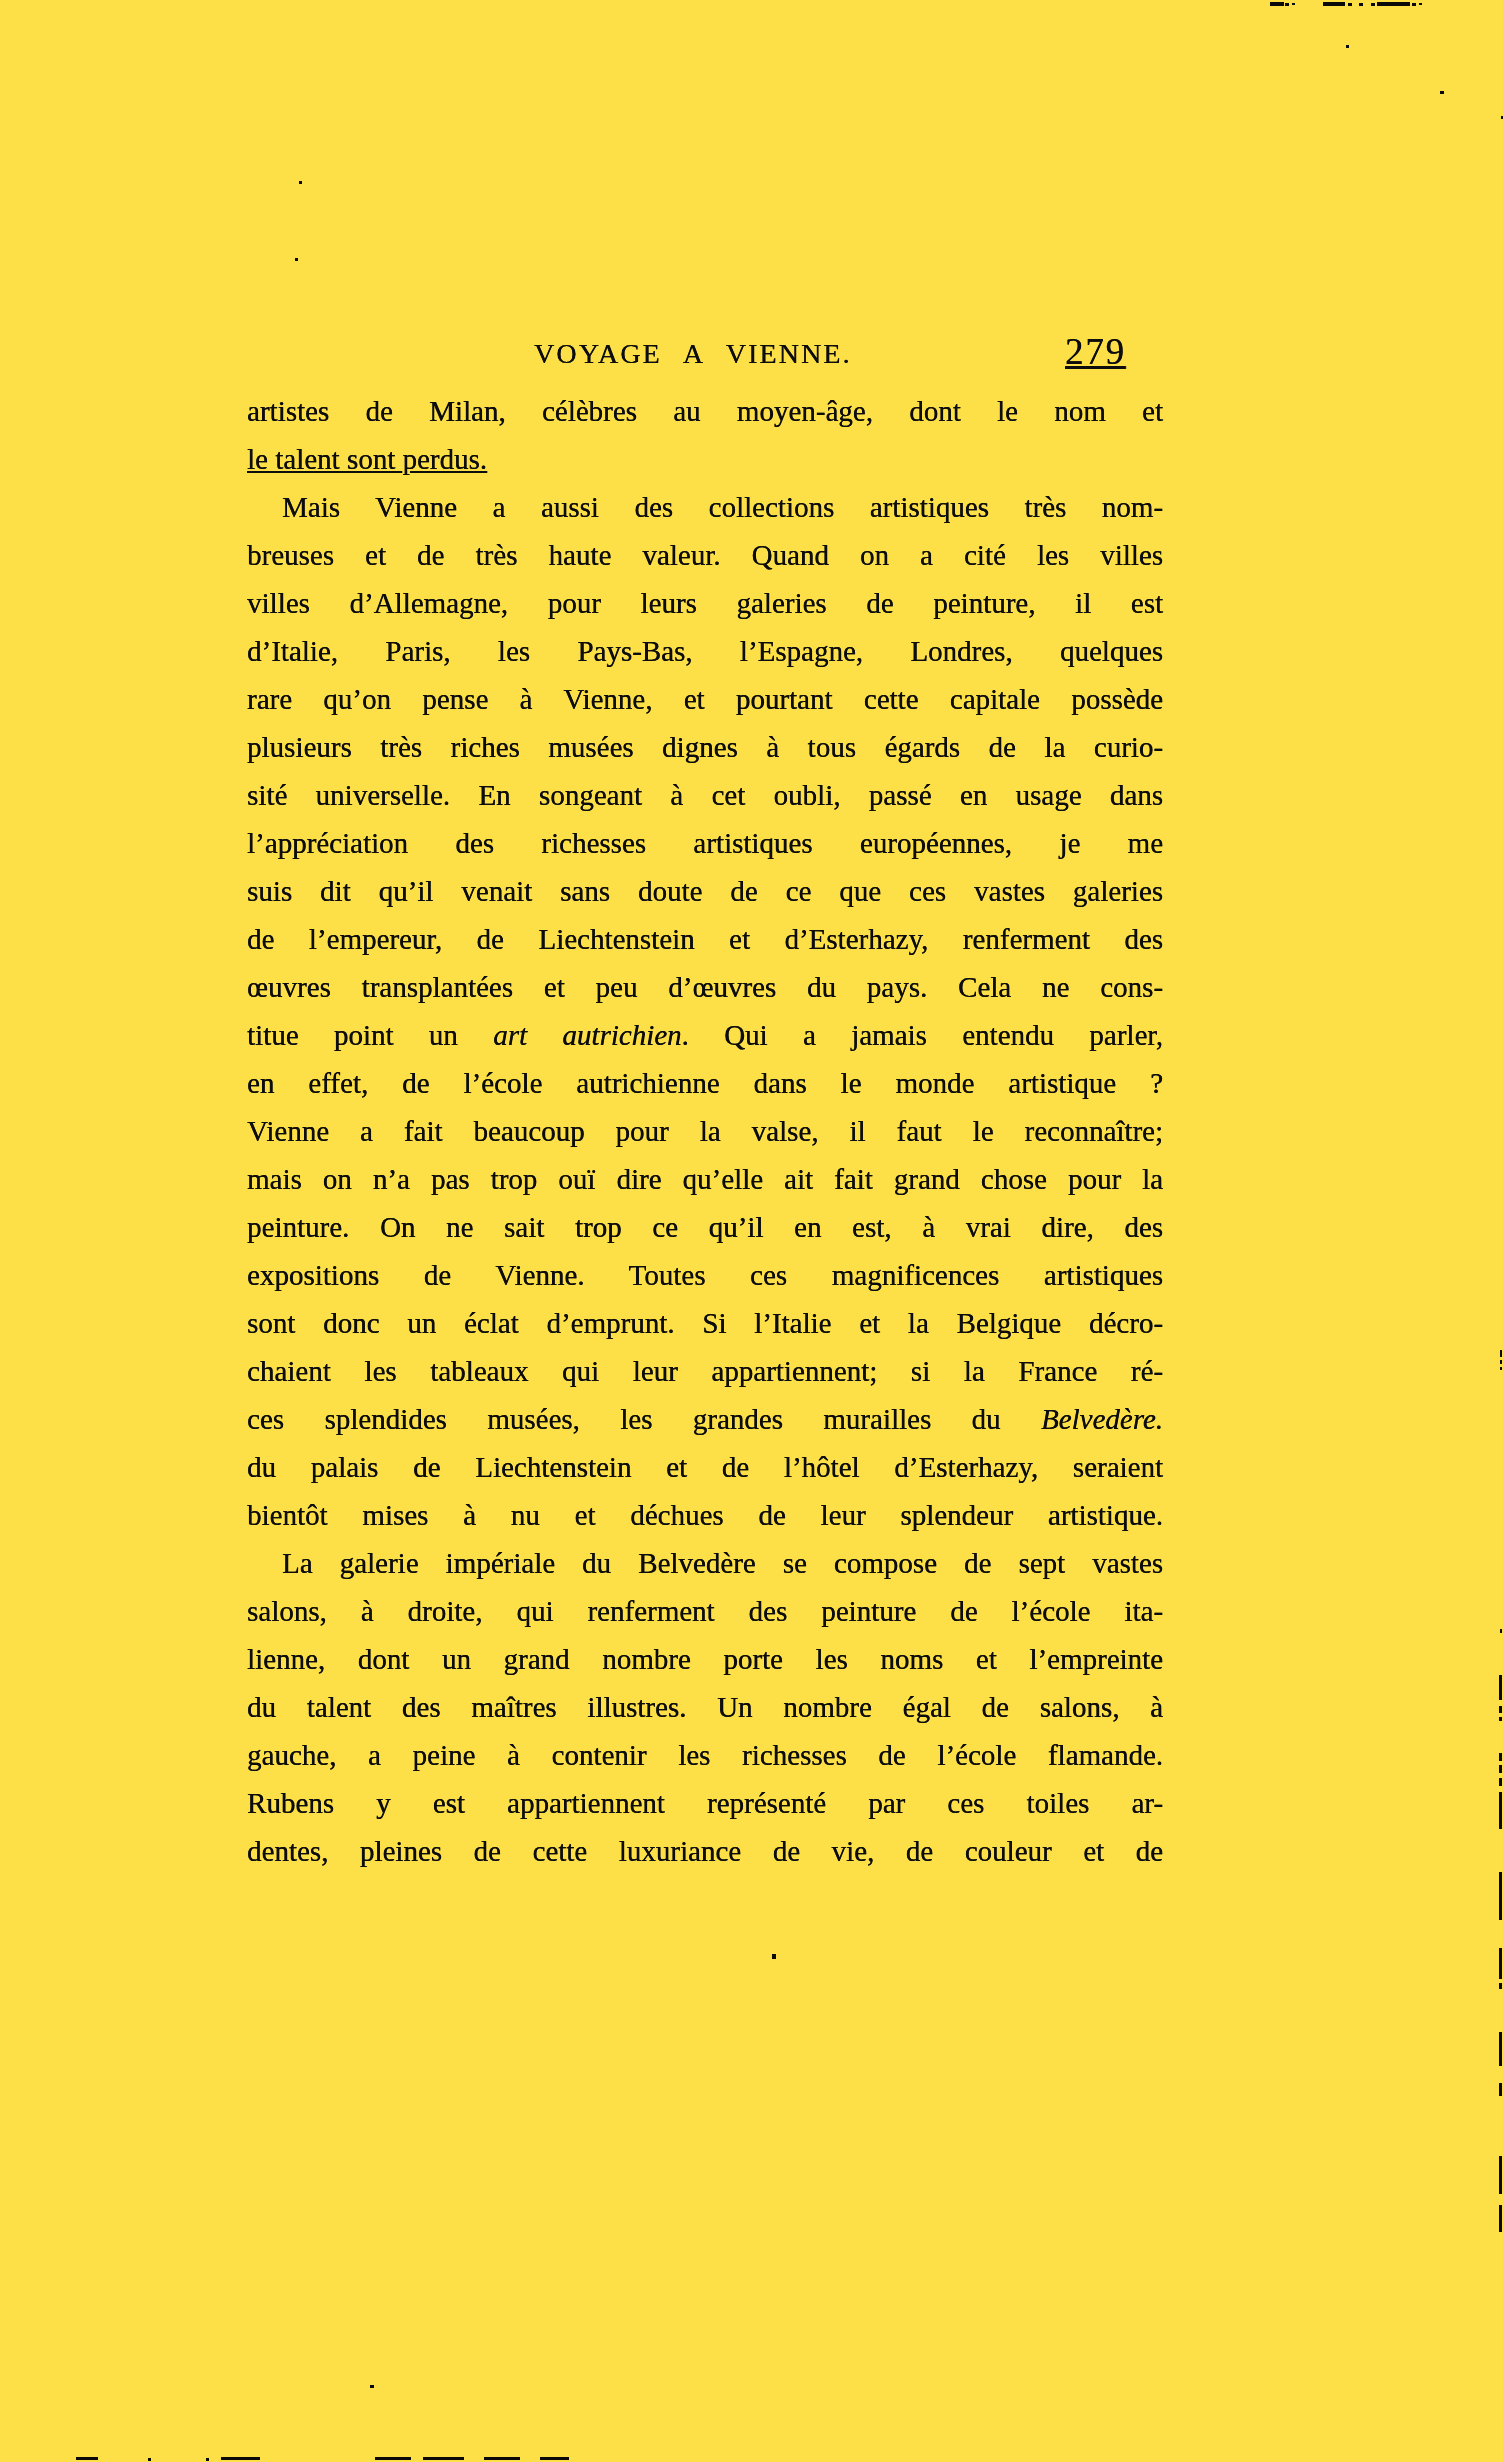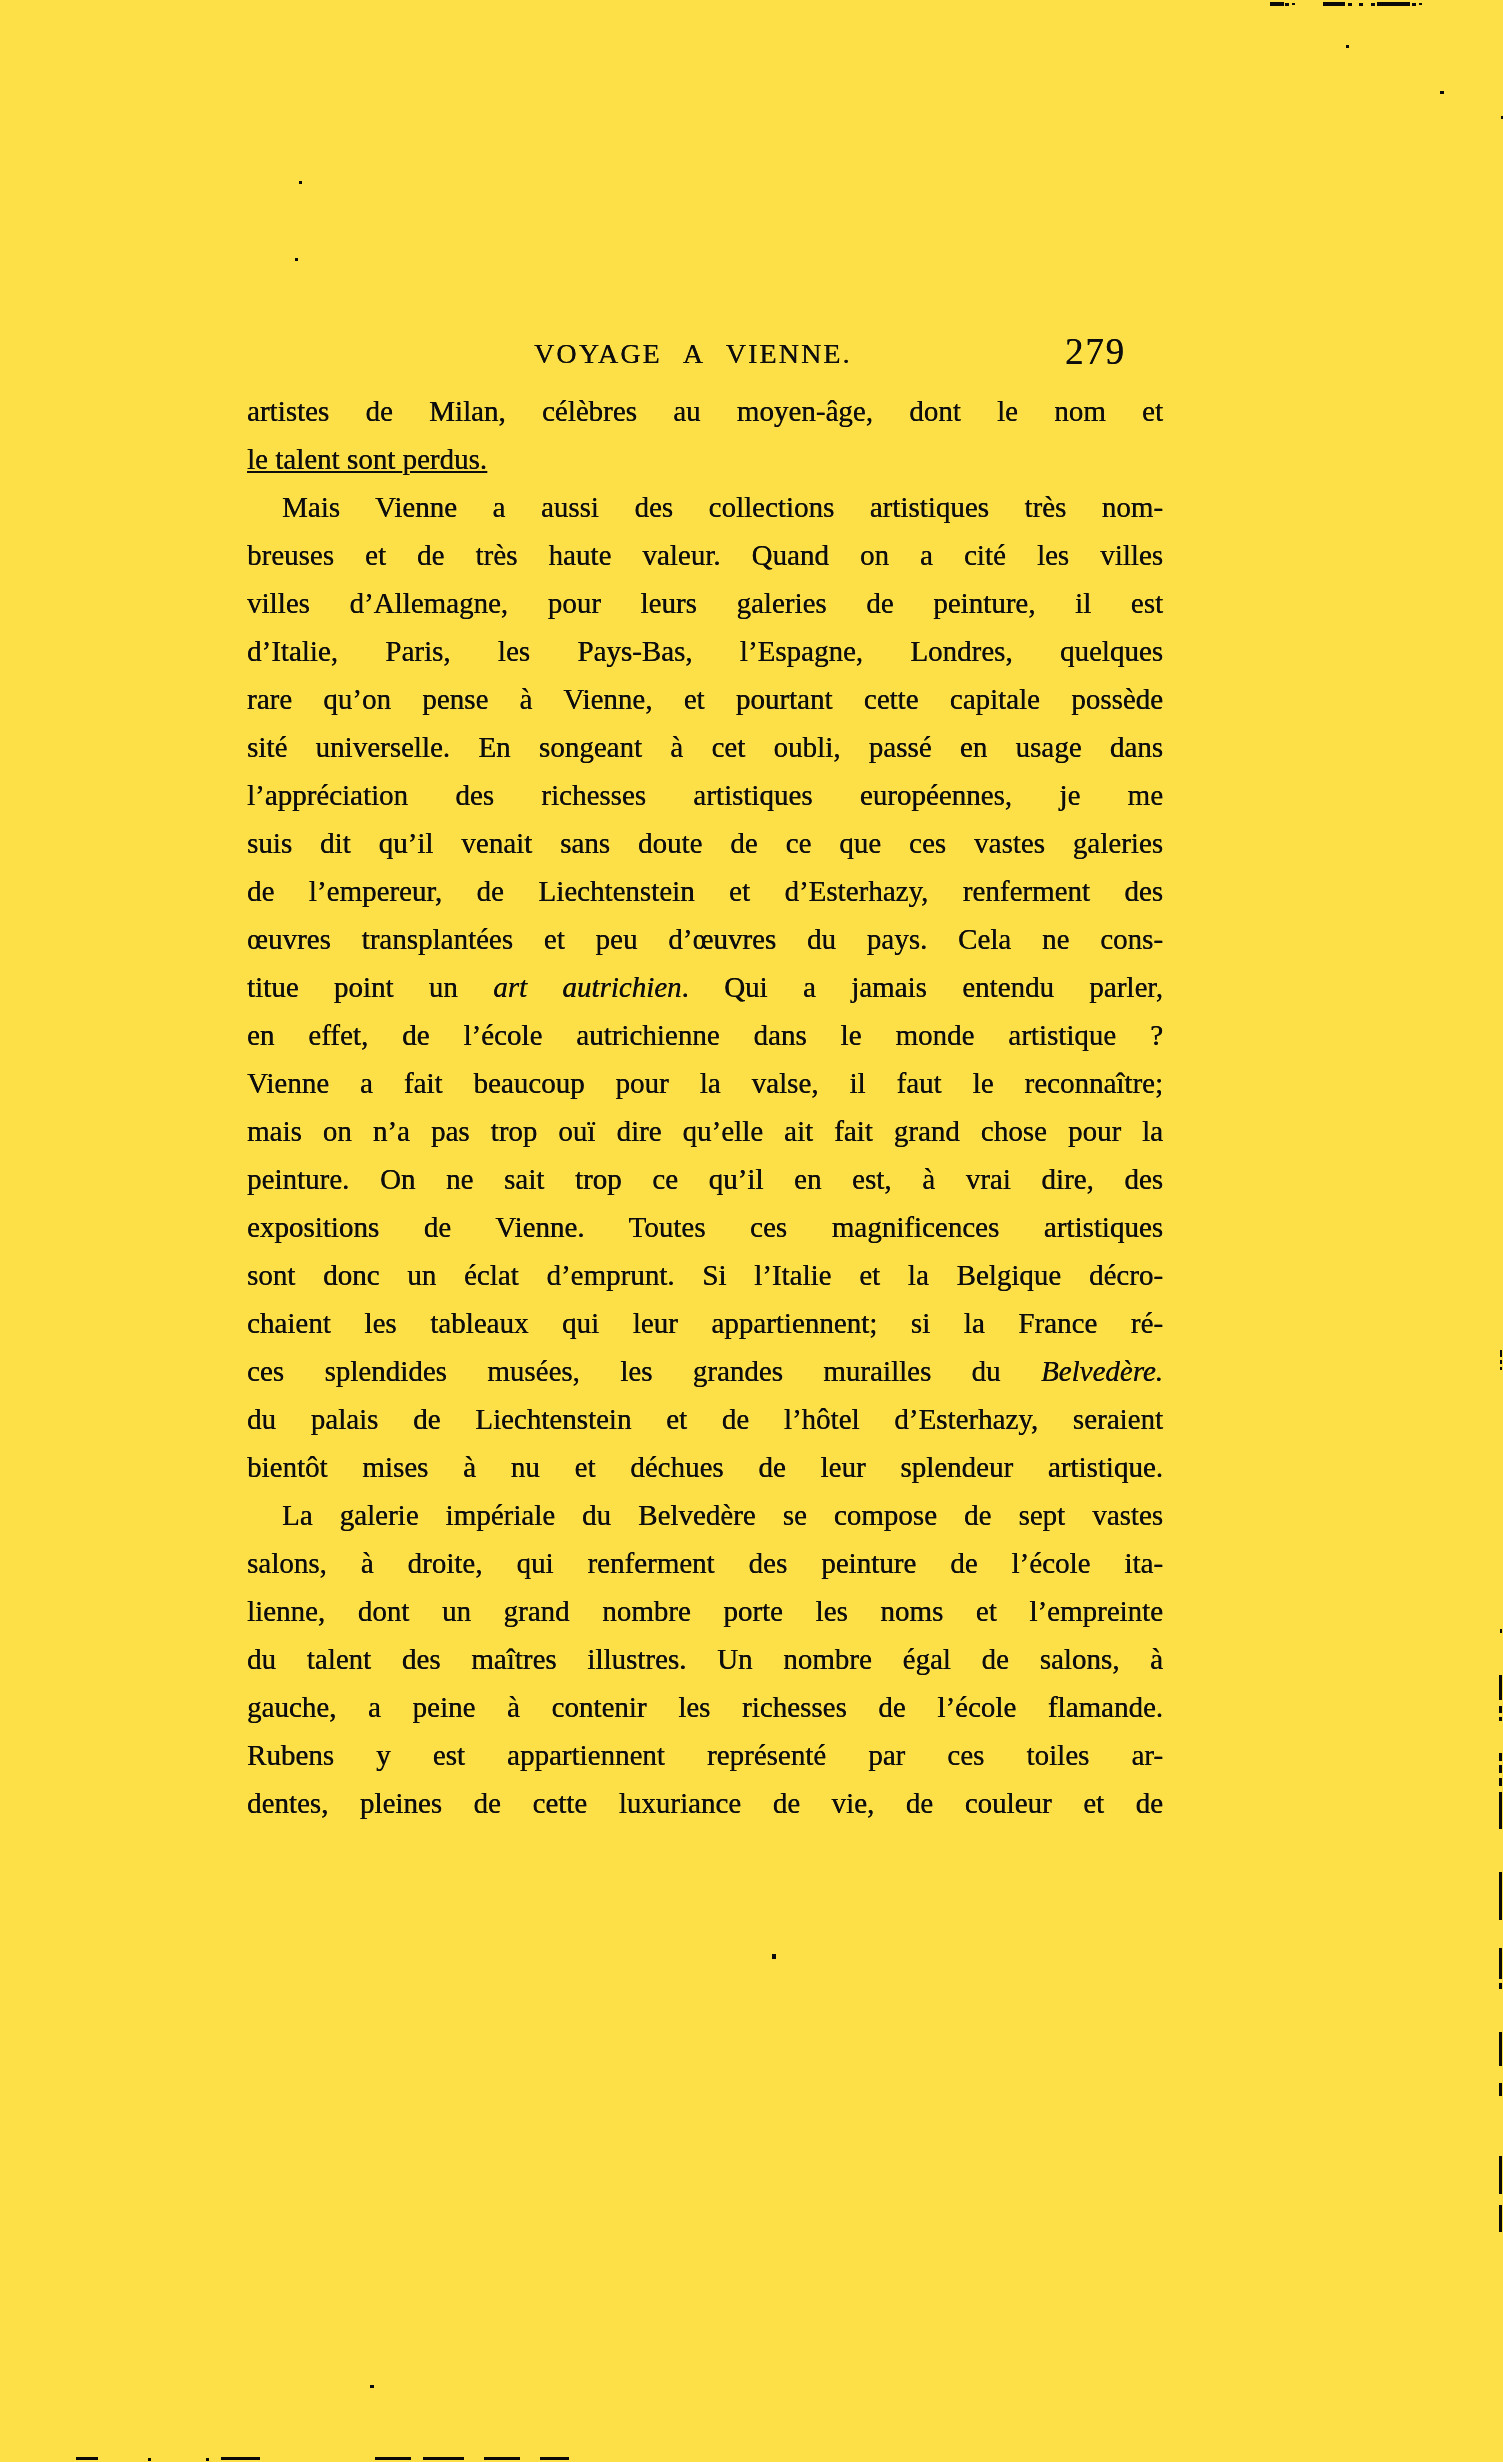--- a/index.html
+++ b/index.html
@@ -22,20 +22,21 @@
     white-space: nowrap;
     text-shadow: 0.3px 0 0 currentColor;
   }
   .page-number {
     position: absolute;
     left: 1065px;
     top: 330px;
     font-size: 37px;
     letter-spacing: 1.7px;
     text-shadow: 0.3px 0 0 currentColor;
+    text-decoration: underline;
   }
   .text-block {
     position: absolute;
     left: 215px;
     top: 387px;
     width: 916px;
     font-size: 29px;
     line-height: 48px;
     text-shadow: 0.3px 0 0 currentColor;
     margin-left: 32px;
@@ -71,20 +72,21 @@
 
   <main class="text-block">
 
   <div class="line"><span>artistes de Milan, célèbres au moyen-âge, dont le nom et</span></div>
       <div class="line no-just"><span>le talent sont perdus.</span></div>
       <div class="line indent"><span>Mais Vienne a aussi des collections artistiques très nom-</span></div>
       <div class="line"><span>breuses et de très haute valeur. Quand on a cité les villes</span></div>
       <div class="line"><span>villes d’Allemagne, pour leurs galeries de peinture, il est</span></div>
       <div class="line"><span>d’Italie, Paris, les Pays-Bas, l’Espagne, Londres, quelques</span></div>
       <div class="line"><span>rare qu’on pense à Vienne, et pourtant cette capitale possède</span></div>
+      <div class="line"><span>plusieurs très riches musées dignes à tous égards de la curio-</span></div>
       <div class="line"><span>sité universelle. En songeant à cet oubli, passé en usage dans</span></div>
       <div class="line"><span>l’appréciation des richesses artistiques européennes, je me</span></div>
       <div class="line"><span>suis dit qu’il venait sans doute de ce que ces vastes galeries</span></div>
       <div class="line"><span>de l’empereur, de Liechtenstein et d’Esterhazy, renferment des</span></div>
       <div class="line"><span>œuvres transplantées et peu d’œuvres du pays. Cela ne cons-</span></div>
       <div class="line"><span>titue point un </span><span class="it">art autrichien</span><span>. Qui a jamais entendu parler,</span></div>
       <div class="line"><span>en effet, de l’école autrichienne dans le monde artistique ?</span></div>
       <div class="line"><span>Vienne a fait beaucoup pour la valse, il faut le reconnaître;</span></div>
       <div class="line"><span>mais on n’a pas trop ouï dire qu’elle ait fait grand chose pour la</span></div>
       <div class="line"><span>peinture. On ne sait trop ce qu’il en est, à vrai dire, des</span></div>

